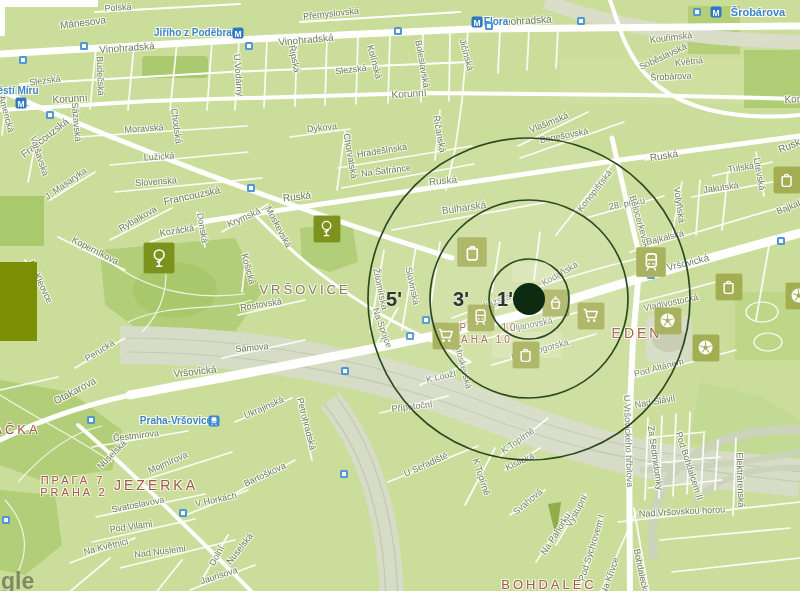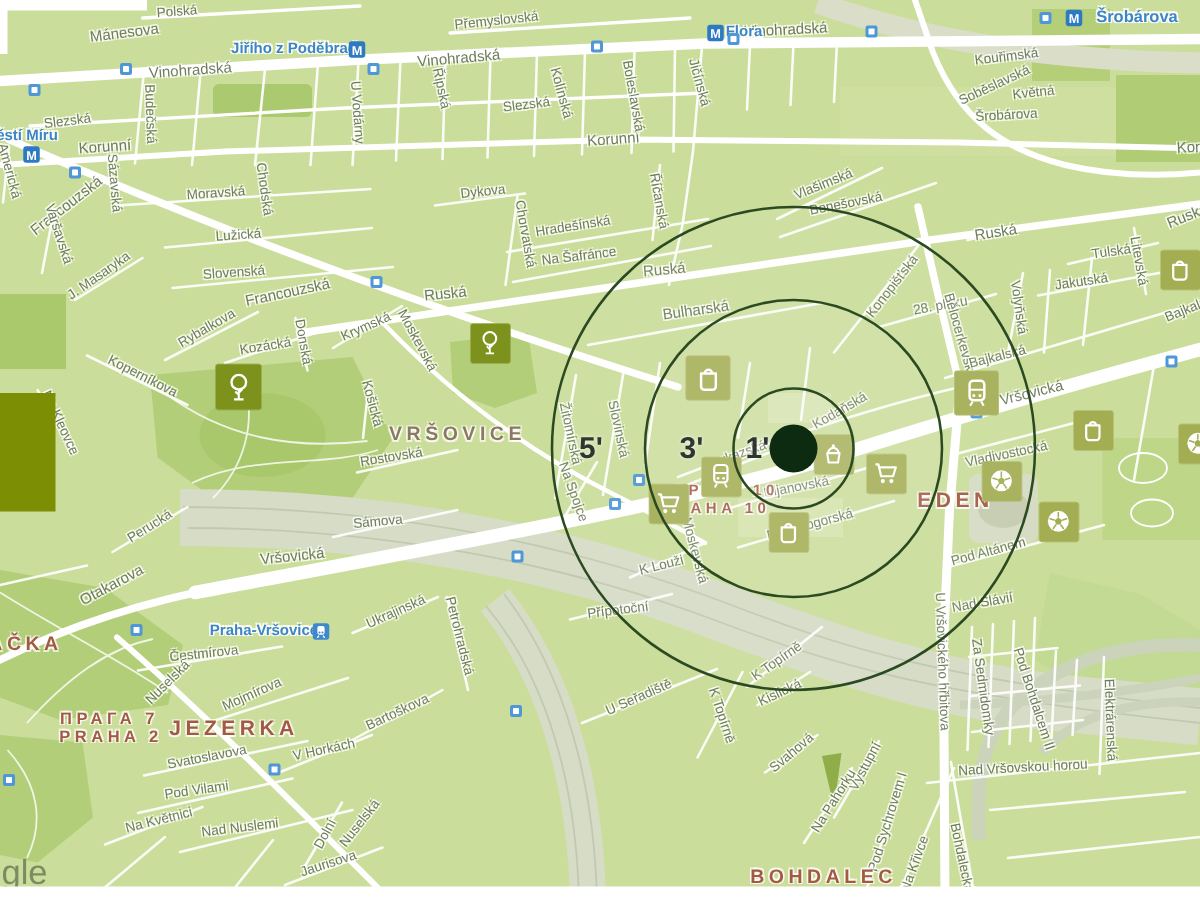--- a/index.html
+++ b/index.html
@@ -8,37 +8,37 @@
   svg{display:block;}
   #base,#overlay{position:absolute;left:0;top:0;}
   #labels,#icons{position:absolute;left:0;top:0;width:800px;height:600px;pointer-events:none;}
   .lbl{position:absolute;white-space:nowrap;transform-origin:center;line-height:1;}
   .street{color:#6f7d5c;font-size:9px;
     text-shadow:-1px -1px 0 rgba(255,255,255,.8),1px -1px 0 rgba(255,255,255,.8),
                 -1px 1px 0 rgba(255,255,255,.8),1px 1px 0 rgba(255,255,255,.8);}
   .transit{color:#3c86c6;font-size:10px;font-weight:700;
     text-shadow:-1px -1px 0 rgba(255,255,255,.9),1px -1px 0 rgba(255,255,255,.9),
                 -1px 1px 0 rgba(255,255,255,.9),1px 1px 0 rgba(255,255,255,.9);}
-  .district{font-weight:700;letter-spacing:3px;
+  .district{font-weight:400;letter-spacing:3px;
     text-shadow:-1px -1px 0 rgba(255,255,255,.7),1px -1px 0 rgba(255,255,255,.7),
                 -1px 1px 0 rgba(255,255,255,.7),1px 1px 0 rgba(255,255,255,.7);}
   .ringlbl{font-size:20px;font-weight:600;color:#303530;
     text-shadow:0 0 3px rgba(255,255,255,.8);}
   .poi{position:absolute;border-radius:2px;display:flex;align-items:center;justify-content:center;
        box-shadow:0 0 0 .5px rgba(255,255,255,.25) inset;}
   .poi svg{width:82%;height:82%;}
   .mbadge{position:absolute;width:11px;height:11px;background:#2e7ac2;border-radius:2px;color:#fff;
           font-size:8.5px;font-weight:700;display:flex;align-items:center;justify-content:center;}
   .tbadge{position:absolute;width:11px;height:11px;background:#3e88cc;border-radius:2px;}
   .stop{position:absolute;width:8px;height:8px;background:#4f97d6;border-radius:1.5px;
         display:flex;align-items:center;justify-content:center;}
   .stop i{display:block;width:4px;height:4px;background:#fff;border-radius:.5px;}
   .croprect{position:absolute;}
   .margin{position:absolute;background:#fff;}
-  #attrib{position:absolute;left:1px;top:570px;font-size:23px;font-weight:400;color:#74835c;opacity:.9;}
+  #attrib{position:absolute;left:1px;top:570px;font-size:23px;font-weight:700;color:#74835c;opacity:.9;}
 </style>
 </head>
 <body>
 
 <div id="stage">
 
   <svg id="base" width="800" height="600">
     <rect x="0" y="0" width="800" height="600" fill="#cbdd9b"></rect>
 
     <rect x="560" y="58" width="220" height="46" fill="#d2e2a4" opacity=".5"></rect>

